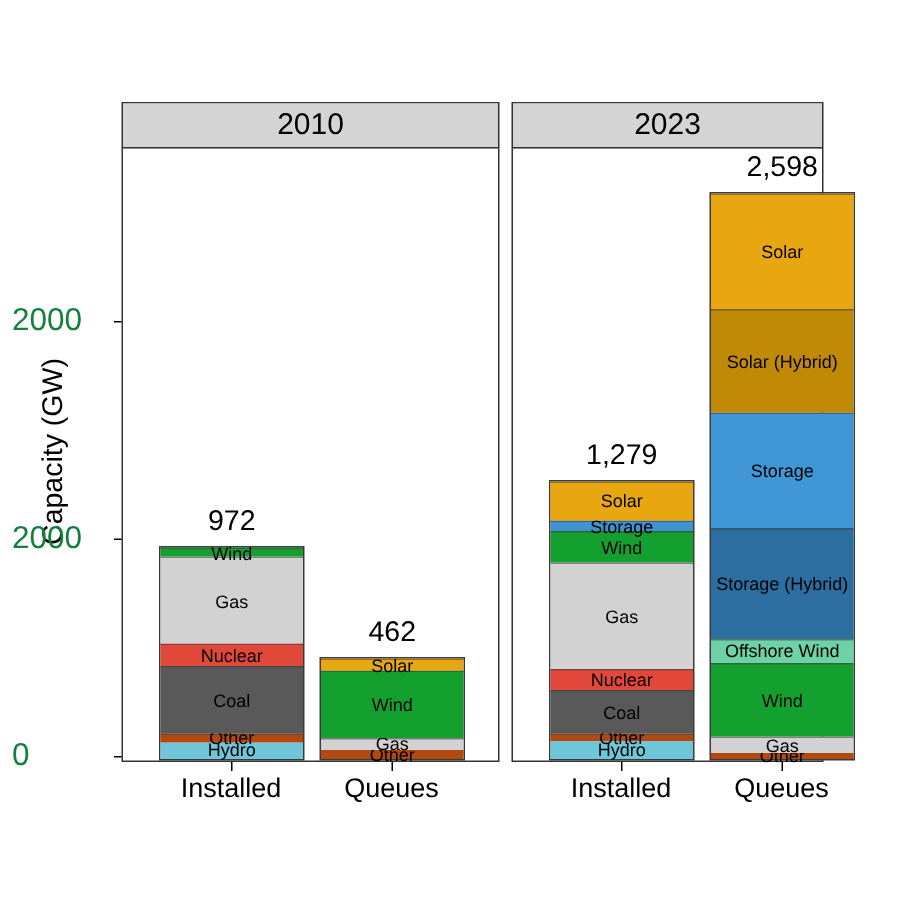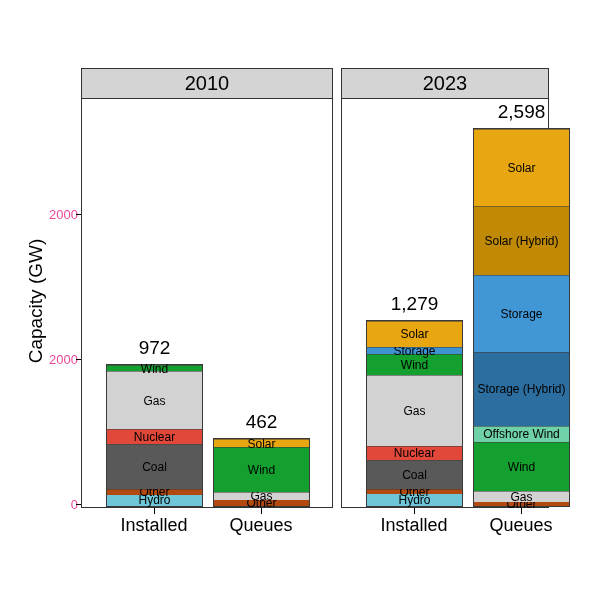--- a/index.html
+++ b/index.html
@@ -24,23 +24,22 @@
     transform-origin:center center;
     text-align:center;
     font-size:19px;
     color:#000;
     letter-spacing:0px;
   }
   .y-tick-label{
     position:absolute;
     right:522px;
     width:70px;
-    text-align:right;
-    font-size:13px;
-    color:#ec4899;
+    font-size:21px;
+    color:#15803d;
     transform:translateY(-50%);
   }
   .y-tick-mark{
     position:absolute;
     left:76px;
     width:5px;height:1px;
     background:#000;
   }
 
   

